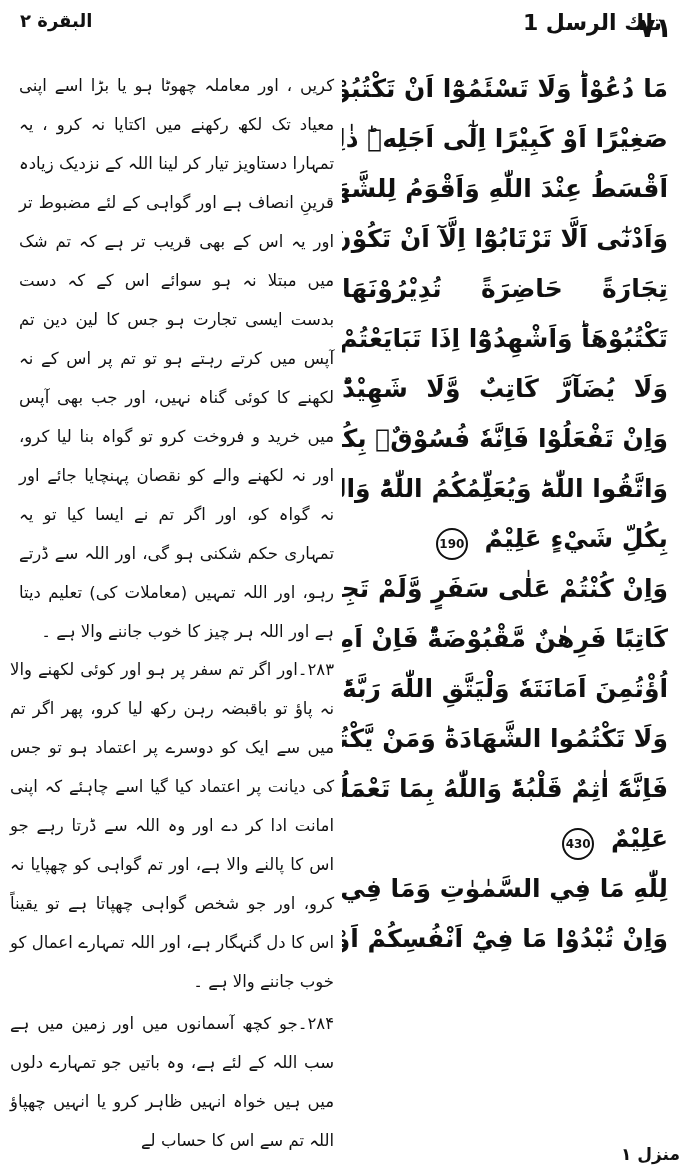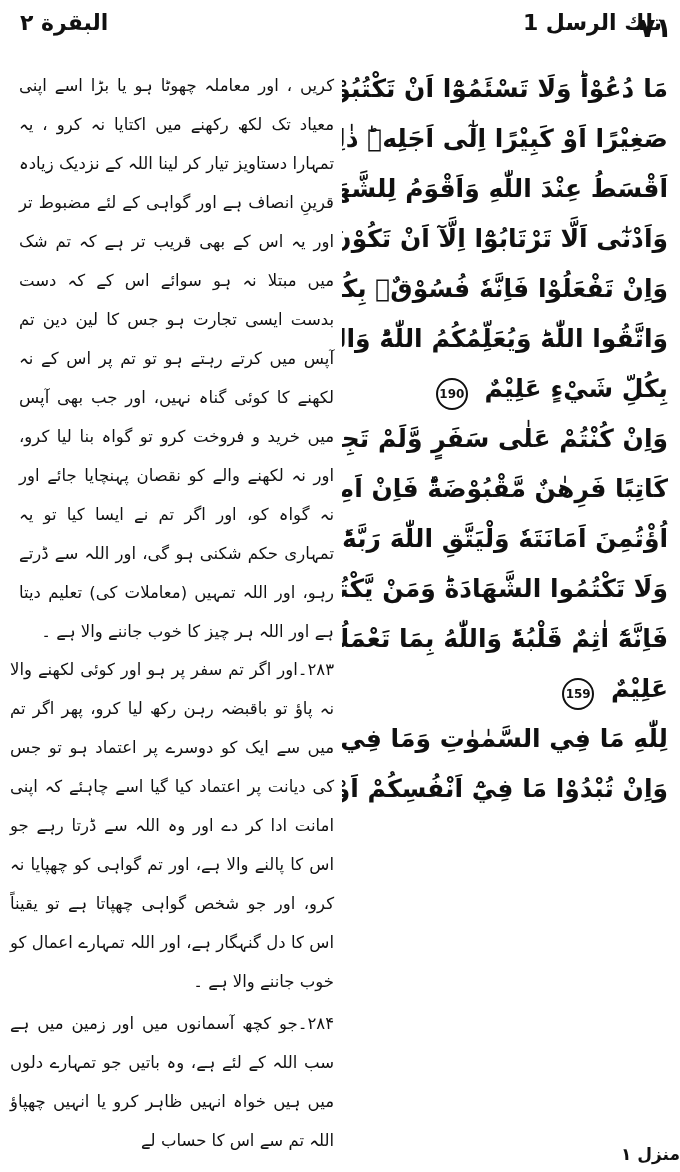--- a/index.html
+++ b/index.html
@@ -10,21 +10,21 @@
     background:#ffffff;
     color:#111;
     font-family:"DejaVu Sans",sans-serif;
     overflow:hidden;
     direction:rtl;
   }
   
   .hdr{position:absolute;top:6px;left:0;right:0;height:40px;font-weight:bold;}
   .hdr .juz{position:absolute;right:18px;top:4px;font-size:22px;}
   .hdr .pageno{position:absolute;left:0;right:8px;top:6px;text-align:right;font-size:27px;letter-spacing:1px;}
-  .hdr .surah{position:absolute;left:20px;top:4px;font-size:22px;}
+  .hdr .surah{position:absolute;left:20px;top:4px;font-size:18px;}
   
   .quran-col{
     position:absolute;top:64px;right:12px;width:326px;
     direction:rtl;
   }
   .qline{
     height:50px;line-height:50px;
     font-size:25px;font-weight:bold;
     white-space:nowrap;
     text-align:justify;
@@ -67,38 +67,41 @@
     <span class="juz">تلك الرسل 1</span>
     <span class="pageno">۷۱</span>
     <span class="surah">البقرة ٢</span>
   </div>
 
   <div class="quran-col">
     <div class="qline">مَا دُعُوْاؕ وَلَا تَسْئَمُوْٓا اَنْ تَكْتُبُوْهُ</div>
     <div class="qline">صَغِيْرًا اَوْ كَبِيْرًا اِلٰٓى اَجَلِهٖؕ ذٰلِكُمْ</div>
     <div class="qline">اَقْسَطُ عِنْدَ اللّٰهِ وَاَقْوَمُ لِلشَّهَادَةِ</div>
     <div class="qline">وَاَدْنٰٓى اَلَّا تَرْتَابُوْٓا اِلَّآ اَنْ تَكُوْنَ</div>
+    <div class="qline">تِجَارَةً حَاضِرَةً تُدِيْرُوْنَهَا</div>
+    <div class="qline">تَكْتُبُوْهَاؕ وَاَشْهِدُوْٓا اِذَا تَبَايَعْتُمْ</div>
+    <div class="qline">وَلَا يُضَآرَّ كَاتِبٌ وَّلَا شَهِيْدٌؕ</div>
     <div class="qline">وَاِنْ تَفْعَلُوْا فَاِنَّهٗ فُسُوْقٌۢ بِكُمْؕ</div>
     <div class="qline">وَاتَّقُوا اللّٰهَؕ وَيُعَلِّمُكُمُ اللّٰهُؕ وَاللّٰهُ</div>
     <div class="qline endline">
       <span>بِكُلِّ شَيْءٍ عَلِيْمٌ</span>
       <span class="vwrap">
         <span class="vcircle">190</span>
       </span>
     </div>
     <div class="qline">وَاِنْ كُنْتُمْ عَلٰى سَفَرٍ وَّلَمْ تَجِدُوْا</div>
     <div class="qline">كَاتِبًا فَرِهٰنٌ مَّقْبُوْضَةٌؕ فَاِنْ اَمِنَ</div>
     <div class="qline">اُؤْتُمِنَ اَمَانَتَهٗ وَلْيَتَّقِ اللّٰهَ رَبَّهٗؕ</div>
     <div class="qline">وَلَا تَكْتُمُوا الشَّهَادَةَؕ وَمَنْ يَّكْتُمْهَا</div>
     <div class="qline">فَاِنَّهٗٓ اٰثِمٌ قَلْبُهٗؕ وَاللّٰهُ بِمَا تَعْمَلُوْنَ</div>
     <div class="qline endline">
       <span>عَلِيْمٌ</span>
       <span class="vwrap">
         
-        <span class="vcircle">159</span>
+        <span class="vcircle">430</span>
       </span>
     </div>
     <div class="qline">لِلّٰهِ مَا فِي السَّمٰوٰتِ وَمَا فِي الْاَرْضِؕ</div>
     <div class="qline">وَاِنْ تُبْدُوْا مَا فِيْٓ اَنْفُسِكُمْ اَوْ تُخْفُوْهُ</div>
   </div>
 
   <div class="urdu-col">
     <p class="upara p1">کریں ، اور معاملہ چھوٹا ہو یا بڑا اسے اپنی معیاد تک لکھ رکھنے میں اکتایا نہ کرو ، یہ تمہارا دستاویز تیار کر لینا اللہ کے نزدیک زیادہ قرینِ انصاف ہے اور گواہی کے لئے مضبوط تر اور یہ اس کے بھی قریب تر ہے کہ تم شک میں مبتلا نہ ہو سوائے اس کے کہ دست بدست ایسی تجارت ہو جس کا لین دین تم آپس میں کرتے رہتے ہو تو تم پر اس کے نہ لکھنے کا کوئی گناہ نہیں، اور جب بھی آپس میں خرید و فروخت کرو تو گواہ بنا لیا کرو، اور نہ لکھنے والے کو نقصان پہنچایا جائے اور نہ گواہ کو، اور اگر تم نے ایسا کیا تو یہ تمہاری حکم شکنی ہو گی، اور اللہ سے ڈرتے رہو، اور اللہ تمہیں (معاملات کی) تعلیم دیتا ہے اور اللہ ہر چیز کا خوب جاننے والا ہے ۔</p>
     <p class="upara p2">۲۸۳۔اور اگر تم سفر پر ہو اور کوئی لکھنے والا نہ پاؤ تو باقبضہ رہن رکھ لیا کرو، پھر اگر تم میں سے ایک کو دوسرے پر اعتماد ہو تو جس کی دیانت پر اعتماد کیا گیا اسے چاہئے کہ اپنی امانت ادا کر دے اور وہ اللہ سے ڈرتا رہے جو اس کا پالنے والا ہے، اور تم گواہی کو چھپایا نہ کرو، اور جو شخص گواہی چھپاتا ہے تو یقیناً اس کا دل گنہگار ہے، اور اللہ تمہارے اعمال کو خوب جاننے والا ہے ۔</p>
     <p class="upara p3">۲۸۴۔جو کچھ آسمانوں میں اور زمین میں ہے سب اللہ کے لئے ہے، وہ باتیں جو تمہارے دلوں میں ہیں خواہ انہیں ظاہر کرو یا انہیں چھپاؤ اللہ تم سے اس کا حساب لے</p>

